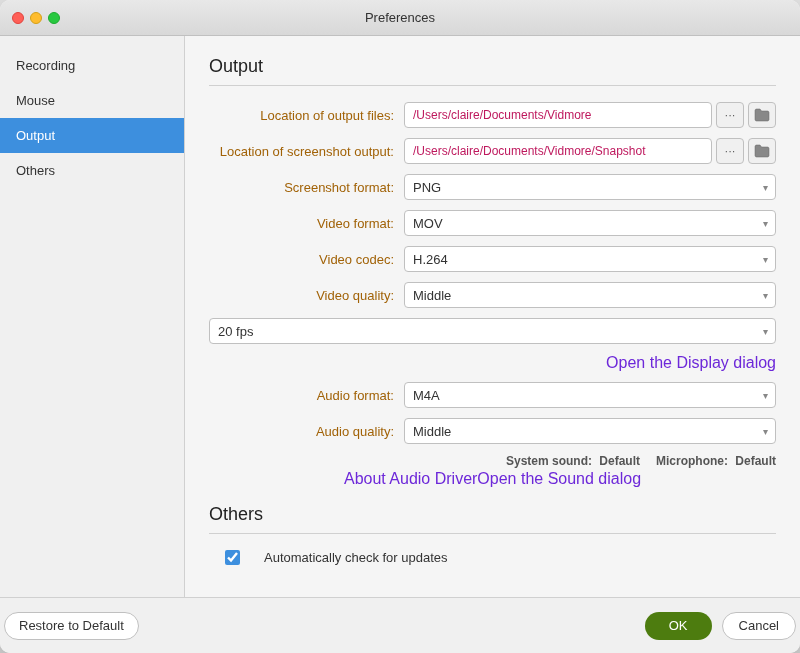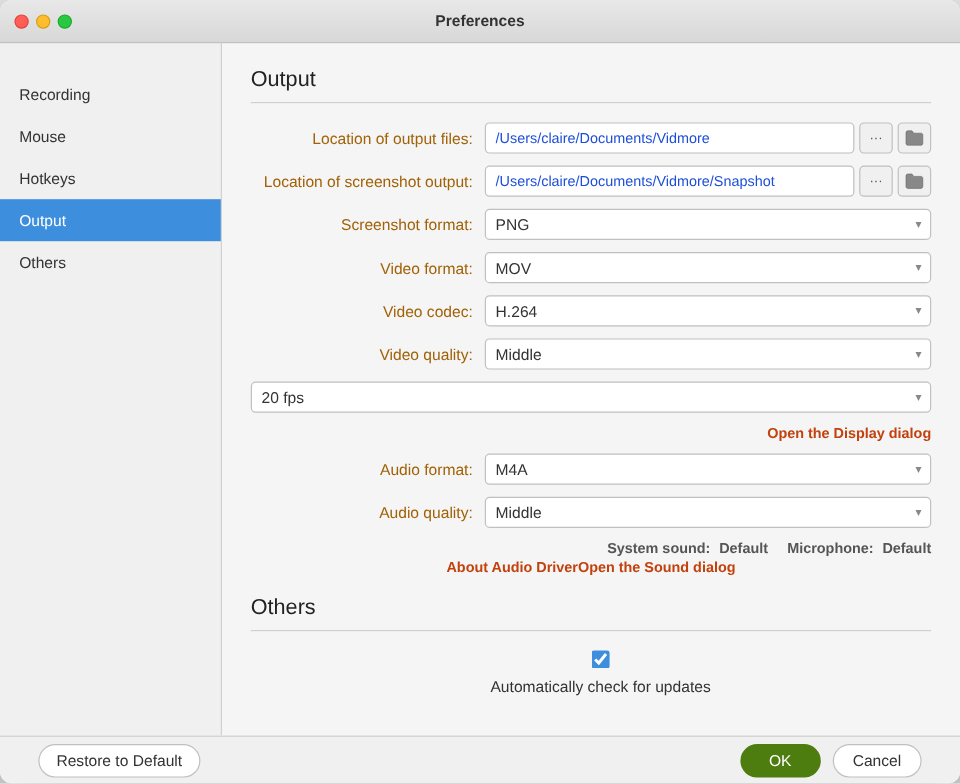--- a/index.html
+++ b/index.html
@@ -27,21 +27,21 @@
       height: 36px;
       display: flex;
       align-items: center;
       justify-content: center;
       position: relative;
       border-bottom: 1px solid #c0c0c0;
       flex-shrink: 0;
     }
     .titlebar-title {
       font-size: 13px;
-      font-weight: 700;
+      font-weight: 400;
       color: #333;
     }
     .traffic-lights {
       position: absolute;
       left: 12px;
       display: flex;
       gap: 6px;
       align-items: center;
     }
     .traffic-light {
@@ -56,21 +56,21 @@
       display: flex;
       flex: 1;
       overflow: hidden;
     }
     .sidebar {
       width: 185px;
       background: #f0f0f0;
       border-right: 1px solid #d0d0d0;
       display: flex;
       flex-direction: column;
-      padding-top: 25px;
+      padding-top: 12px;
     }
     .sidebar-item {
       padding: 10px 16px;
       font-size: 13px;
       color: #333;
       cursor: pointer;
       border-radius: 0;
     }
     .sidebar-item.active {
       background: #3d8fde;
@@ -107,21 +107,21 @@
       gap: 4px;
       flex: 1;
     }
     .file-path-input {
       flex: 1;
       height: 26px;
       border: 1px solid #c0c0c0;
       border-radius: 4px;
       padding: 0 8px;
       font-size: 12px;
-      color: #1d4ed8;
+      color: #be185d;
       background: white;
     }
     .file-path-btn {
       width: 28px;
       height: 26px;
       border: 1px solid #c0c0c0;
       border-radius: 4px;
       background: #f0f0f0;
       cursor: pointer;
       display: flex;
@@ -165,25 +165,24 @@
       pointer-events: none;
       color: #888;
       font-size: 10px;
     }
     .link-row {
       display: flex;
       justify-content: flex-end;
       margin-bottom: 10px;
     }
     .link-text {
-      color: #c2410c;
-      font-size: 12px;
+      color: #6d28d9;
+      font-size: 16px;
       cursor: pointer;
       text-decoration: none;
-      font-weight: bold;
     }
     .audio-info-row {
       display: flex;
       justify-content: flex-end;
       align-items: center;
       gap: 16px;
       margin-top: 4px;
       margin-bottom: 2px;
       font-weight: bold;
     }
@@ -193,43 +192,42 @@
     }
     .audio-links-row {
       display: flex;
       justify-content: center;
       margin-bottom: 16px;
     }
     .others-section { margin-top: 8px; }
     .checkbox-row {
       display: flex;
       align-items: center;
-      gap: 8px;
+      gap: 24px;
       margin-top: 12px;
       margin-left: 16px;
-      flex-direction: column;
     }
     .checkbox-input {
       width: 15px;
       height: 15px;
       accent-color: #3d8fde;
       cursor: pointer;
     }
     .checkbox-label {
       font-size: 13px;
       color: #333;
     }
     .bottom-bar {
-      height: 40px;
+      height: 56px;
       background: #f0f0f0;
       border-top: 1px solid #d0d0d0;
       display: flex;
       align-items: center;
       justify-content: space-between;
-      padding: 0 32px;
+      padding: 0 4px;
       flex-shrink: 0;
     }
     .restore-btn {
       height: 28px;
       padding: 0 14px;
       border: 1px solid #c0c0c0;
       border-radius: 14px;
       background: white;
       font-size: 13px;
       color: #333;
@@ -275,21 +273,20 @@
       <div class="traffic-light maximize"></div>
     </div>
     <span class="titlebar-title">Preferences</span>
   </div>
 
   <div class="main-content">
 
     <div class="sidebar">
       <div class="sidebar-item">Recording</div>
       <div class="sidebar-item">Mouse</div>
-      <div class="sidebar-item">Hotkeys</div>
       <div class="sidebar-item active">Output</div>
       <div class="sidebar-item">Others</div>
     </div>
 
     <div class="content-area scrollbar-area">
 
       <div class="section-title">Output</div>
 
       <div class="form-row">
         <span class="form-label form-label-wide">Location of output files:</span>

